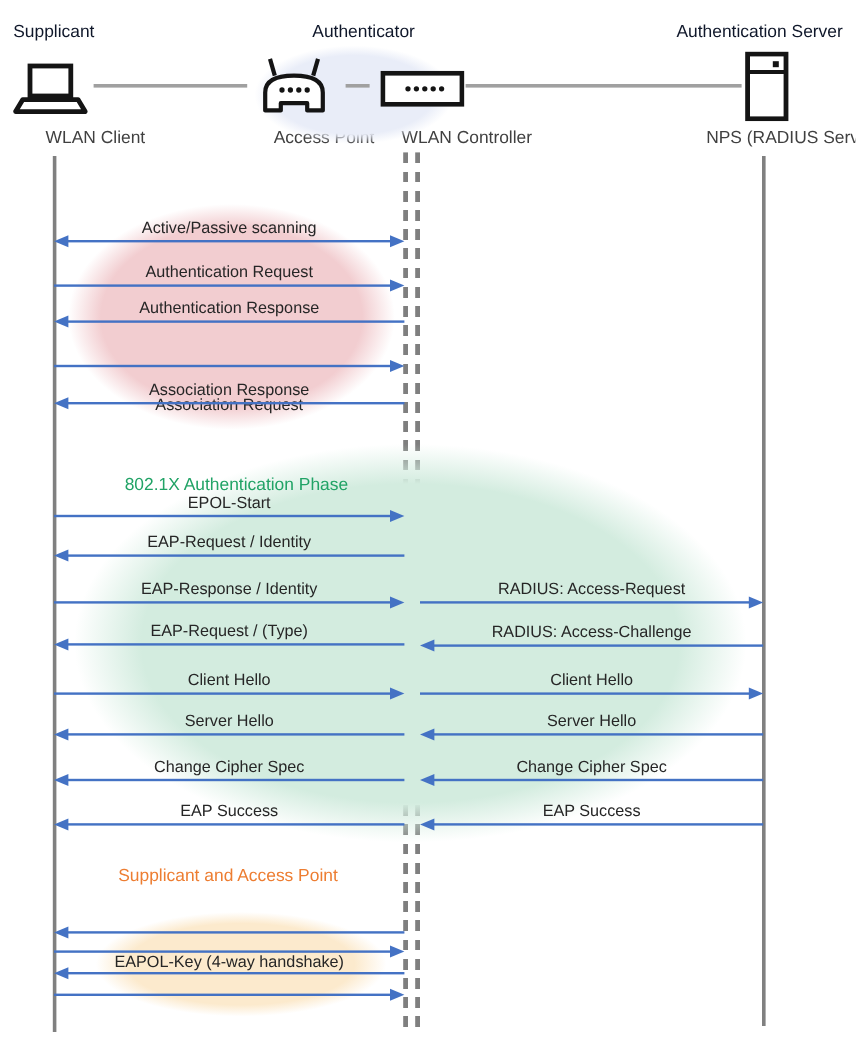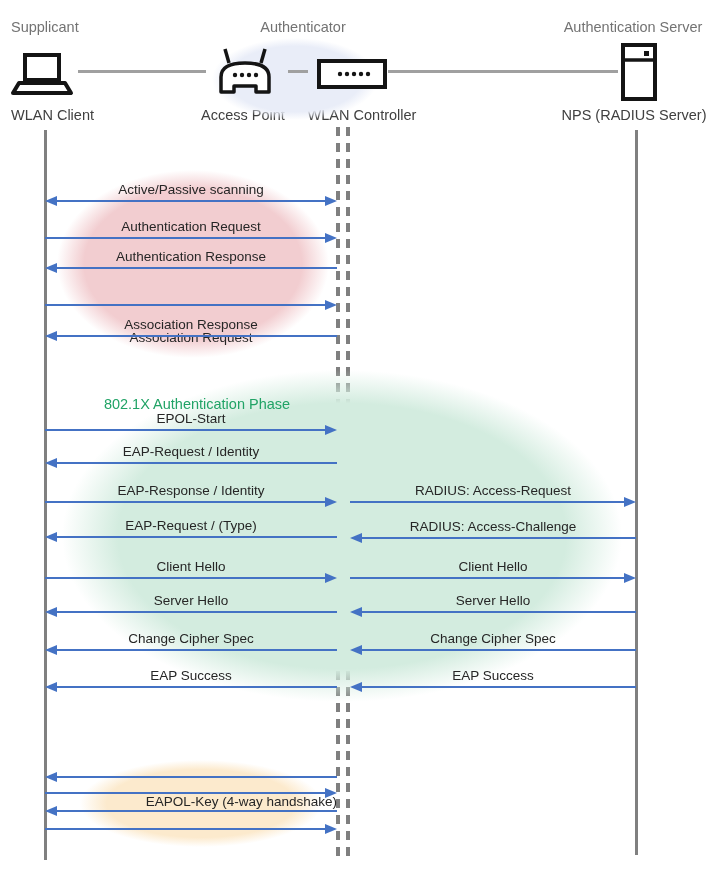--- a/index.html
+++ b/index.html
@@ -1,21 +1,21 @@
 <!DOCTYPE html>
 <html><head>
 <meta charset="utf-8">
 <style>
   html,body{margin:0;padding:0;background:#fff;}
   body{font-family:"Liberation Sans", sans-serif;}
   .stage{position:relative;width:713px;height:875px;background:#fff;overflow:hidden;}
 
   
-  .hdr-label{position:absolute;font-size:14.5px;color:#737373;white-space:nowrap;}
-  .node-label{position:absolute;font-size:14.5px;color:#404040;white-space:nowrap;}
+  .hdr-label{position:absolute;font-size:14.5px;color:#0f172a;white-space:nowrap;}
+  .node-label{position:absolute;font-size:14.5px;color:#404040;white-space:nowrap;margin-left:27px;}
   .centered{text-align:center;}
 
   
   .lifeline{position:absolute;width:3px;background:#808080;}
   .lifeline-dashed{position:absolute;width:4px;
     background:repeating-linear-gradient(to bottom,#7f7f7f 0px,#7f7f7f 9px,transparent 9px,transparent 16px);}
 
   
   .connector{position:absolute;height:3px;background:#a0a0a0;top:70px;}
 
@@ -90,20 +90,21 @@
   <div class="node-label centered" style="left:297px;top:107px;width:130px;">WLAN Controller</div>
   <div class="node-label centered" style="left:556px;top:107px;width:156px;">NPS (RADIUS Server)</div>
 
   <div class="lifeline" style="left:44px;top:130px;height:730px;"></div>
   <div class="lifeline-dashed" style="left:336px;top:127px;height:729px;"></div>
   <div class="lifeline-dashed" style="left:346px;top:127px;height:729px;"></div>
   <div class="lifeline" style="left:635px;top:130px;height:725px;"></div>
 
   <div class="phase-title" style="left:66px;top:396px;width:262px;color:#21A366;">802.1X Authentication Phase</div>
   <div class="phase-title" style="left:70px;top:721px;width:240px;color:#ED7D31;line-height:19px;">
+    <div>Supplicant and Access Point</div>
   </div>
 
   <div>
     <div class="mlabel lseg" style="top:182px;">Active/Passive scanning</div>
     <div class="aline" style="left:56px;top:200px;width:270px;"></div>
     <div class="ah ah-l" style="left:45px;top:196px;"></div>
     <div class="ah ah-r" style="left:325px;top:196px;"></div>
   </div>
   <div>
     <div class="mlabel lseg" style="top:219px;">Authentication Request</div>
@@ -199,21 +200,21 @@
   </div>
 
   <div>
     <div class="aline" style="left:56px;top:776px;width:281px;"></div>
     <div class="ah ah-l" style="left:45px;top:772px;"></div>
   </div>
   <div>
     <div class="aline" style="left:45px;top:792px;width:281px;"></div>
     <div class="ah ah-r" style="left:325px;top:788px;"></div>
   </div>
-  <div class="mlabel lseg" style="top:794px;text-align:right;">EAPOL-Key (4-way handshake)</div>
+  <div class="mlabel lseg" style="top:794px;">EAPOL-Key (4-way handshake)</div>
   <div>
     <div class="aline" style="left:56px;top:810px;width:281px;"></div>
     <div class="ah ah-l" style="left:45px;top:806px;"></div>
   </div>
   <div>
     <div class="aline" style="left:45px;top:828px;width:281px;"></div>
     <div class="ah ah-r" style="left:325px;top:824px;"></div>
   </div>
 
 </div>

